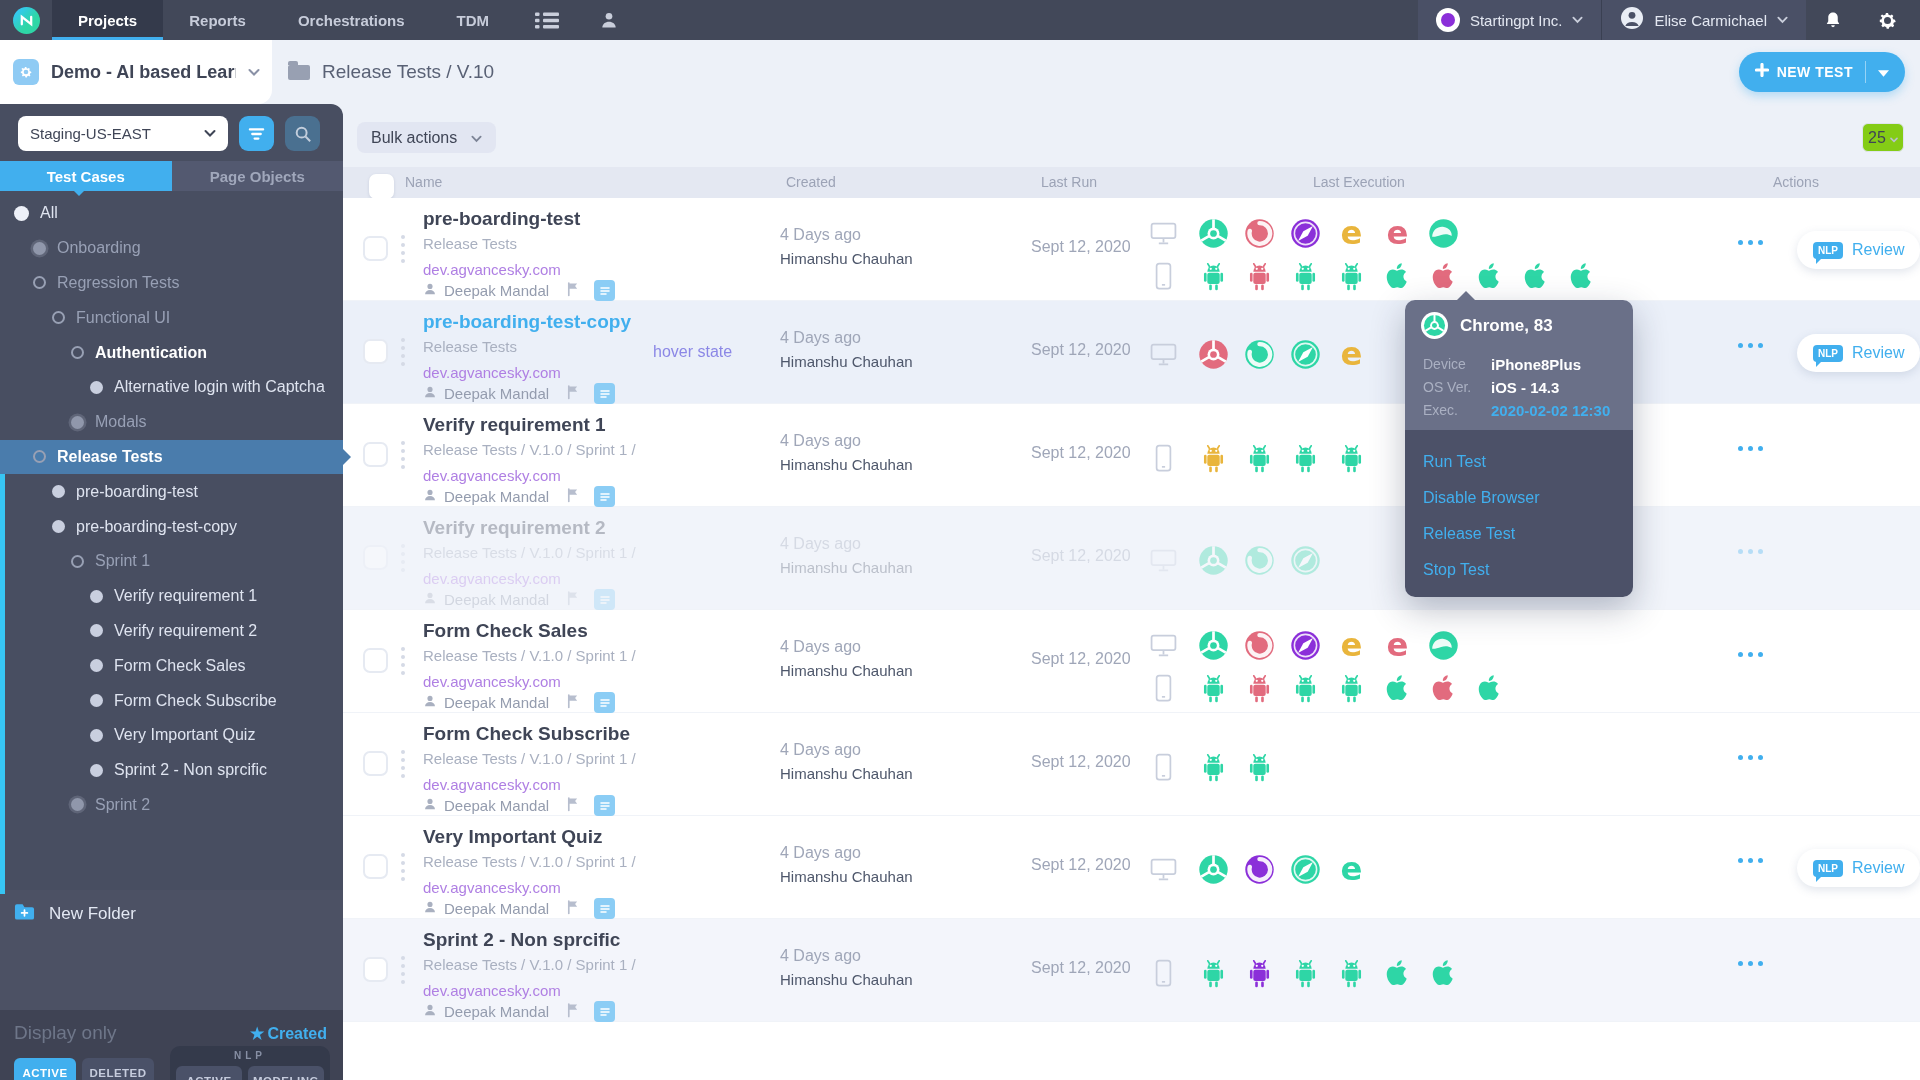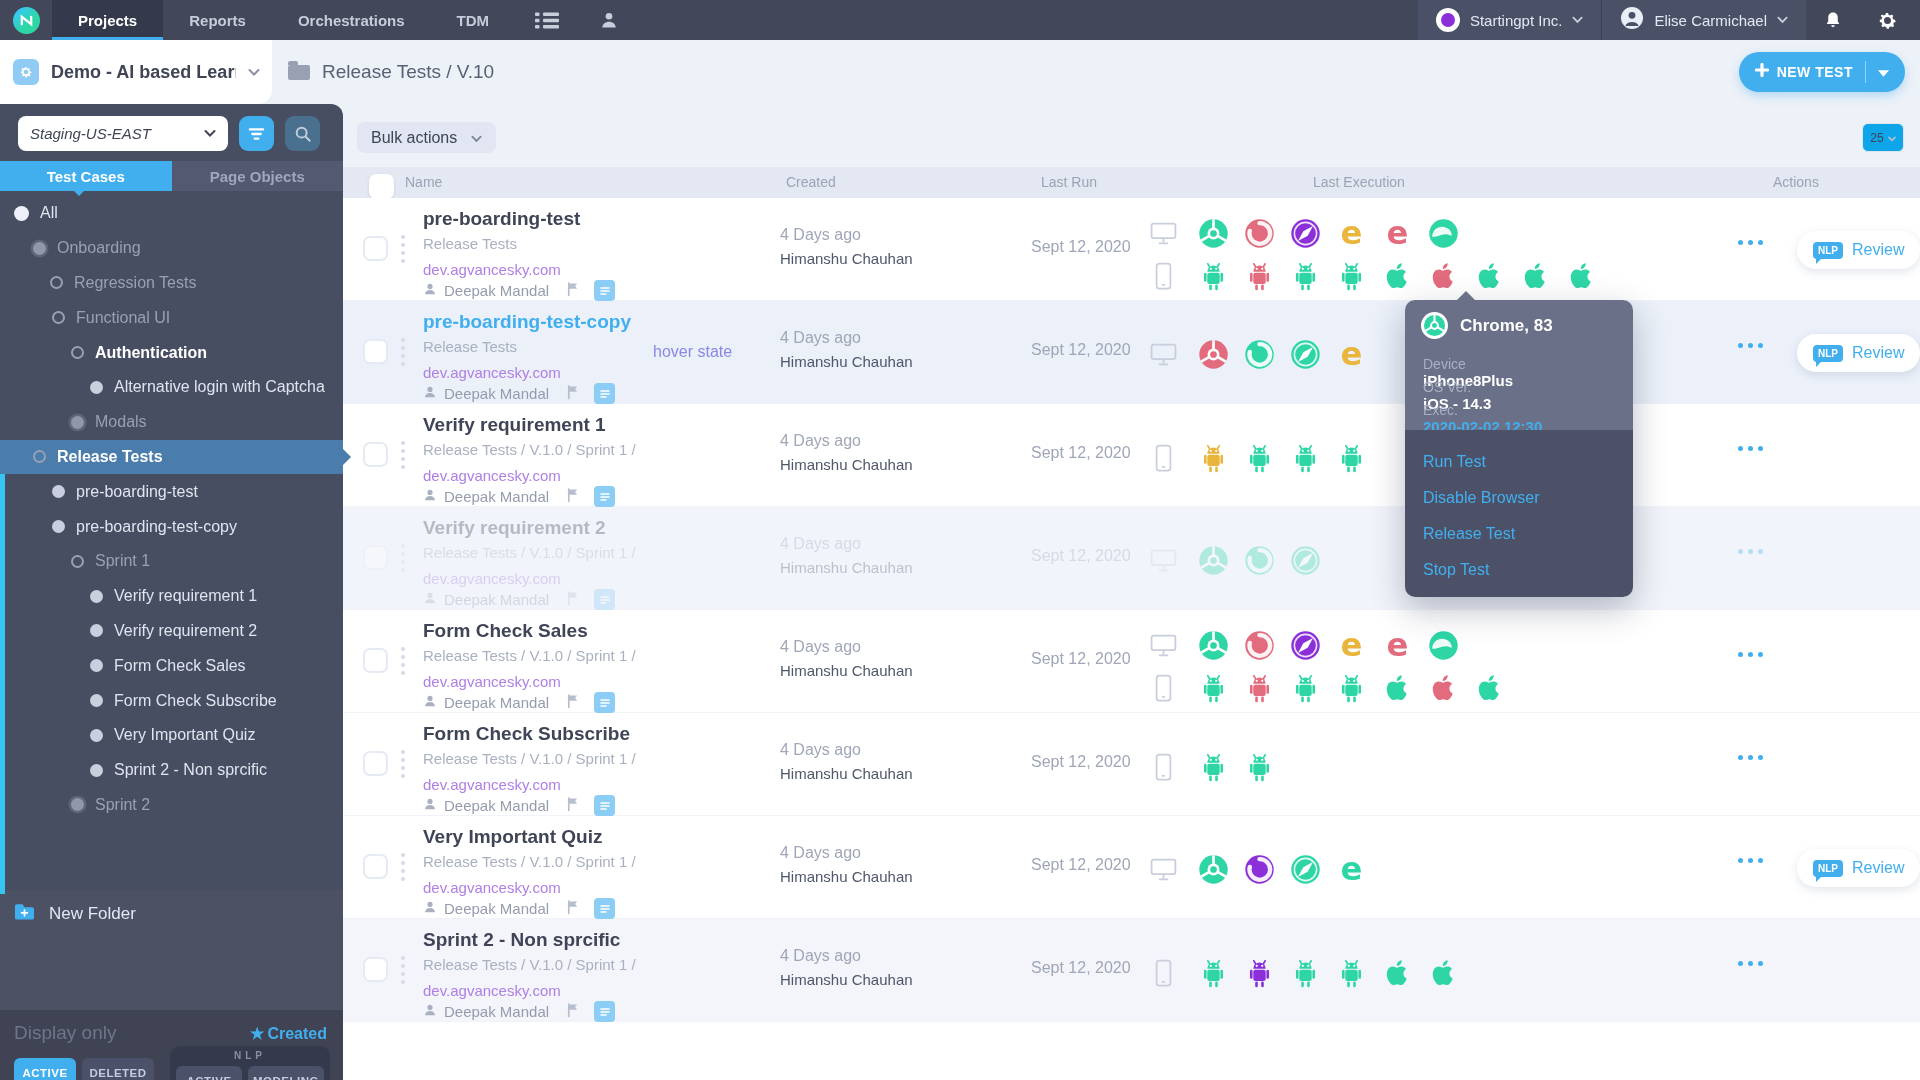--- a/index.html
+++ b/index.html
@@ -34,21 +34,21 @@
   .crumb { position:absolute; left:288px; top:0; height:64px; display:flex; align-items:center; gap:12px; }
   .folder { width:22px; height:15px; background:#98A0B2; border-radius:2px; position:relative; }
   .folder::before { content:''; position:absolute; top:-4px; left:0; width:10px; height:4px; background:#98A0B2; border-radius:2px 2px 0 0; }
   .crumb-text { font-size:19px; color:#596175; }
   .newtest { position:absolute; right:15px; top:12px; height:40px; border-radius:20px; background:#41AFEE; color:#fff; display:flex; align-items:center; padding:0 16px; cursor:pointer; box-shadow:0 4px 10px rgba(65,175,238,.35); }
   .newtest .lbl { font-size:14px; font-weight:bold; letter-spacing:.5px; margin-left:8px; }
   .newtest .div { width:1px; height:22px; background:rgba(255,255,255,.45); margin:0 12px; }
 
   
   .sidebar { position:absolute; left:0; top:104px; width:343px; height:976px; background:#484E61; border-radius:0 12px 0 0; z-index:20; }
-  .envrow { position:absolute; left:0; top:12px; width:343px; height:36px;font-style:italic; }
+  .envrow { position:absolute; left:0; top:12px; width:343px; height:36px; }
   .envselect { position:absolute; left:18px; top:0; width:210px; height:35px; background:#fff; border-radius:8px; display:flex; align-items:center; padding:0 12px; font-size:15px; color:#3F4556; cursor:pointer; }
   .envselect .chev { margin-left:auto; }
   .sqbtn { position:absolute; top:0; width:35px; height:35px; border-radius:9px; display:grid; place-items:center; cursor:pointer; }
   .sqbtn.filter { left:239px; background:#41AFEE; }
   .sqbtn.search { left:285px; background:#4A7090; }
   .sbtabs { position:absolute; left:0; top:57px; width:343px; height:30px; display:flex; }
   .sbtab { flex:1; display:flex; align-items:center; justify-content:center; font-size:15px; font-weight:bold; color:#A0A7BB; background:#535970; cursor:pointer; position:relative; }
   .sbtab.active { background:#41AFEE; color:#fff; z-index:2; }
   .sbtab.active::after { content:''; position:absolute; left:72px; bottom:-12px; border:7px solid transparent; border-top-color:#41AFEE; }
   .tree { position:absolute; left:0; top:92px; width:343px; height:698px; overflow:visible; }
@@ -76,21 +76,21 @@
   .fbtn.b2 { left:82px; top:48px; width:72px; }
   .nlpbox { position:absolute; left:170px; top:36px; width:160px; height:44px; background:#343A4B; border-radius:10px 10px 0 0; }
   .nlplabel { text-align:center; font-size:10px; letter-spacing:4px; color:#878FA4; font-weight:bold; padding-top:4px; }
   .fbtn.n1 { left:6px; top:20px; width:66px; }
   .fbtn.n2 { left:78px; top:20px; width:76px; }
   .nlpbox .fbtn { position:absolute; }
 
   
   .content { position:absolute; left:343px; top:104px; width:1577px; height:976px; }
   .bulk { position:absolute; left:14px; top:18px; height:31px; background:#E2E6F2; border-radius:8px; display:flex; align-items:center; gap:14px; padding:0 14px; font-size:16px; color:#3F4556; cursor:pointer; }
-  .pagesize { position:absolute; right:16px; top:19px; width:42px; height:29px; background:#0ea5e9; border:1.5px solid #DFE4EE; border-radius:6px; display:flex; align-items:center; justify-content:center; gap:4px; font-size:12px; color:#3F4556; cursor:pointer; }
+  .pagesize { position:absolute; right:16px; top:19px; width:42px; height:29px; background:#84cc16; border:1.5px solid #DFE4EE; border-radius:6px; display:flex; align-items:center; justify-content:center; gap:4px; font-size:16px; color:#3F4556; cursor:pointer; }
   .thead { position:absolute; left:0; top:63px; width:1577px; height:31px; background:#E4E8F2; }
   .thead span { position:absolute; top:7px; font-size:14px; color:#9CA3B6;margin-left:6px; }
   .hcb { position:absolute; left:20px; top:3px; width:25px; height:25px; background:#fff; border-radius:7px; box-shadow:0 1px 3px rgba(120,130,160,.25); cursor:pointer; }
   .rowswrap { position:absolute; left:0; top:94px; width:1577px; height:882px; background:#fff; }
   .row { position:absolute; left:0; width:1577px; height:103px; background:#fff; border-bottom:1px solid #F0F3F8; }
   .row.hover { background:#EBF0F9; }
   .row.dim { background:#F1F4FA; }
   .row.alt { background:#F3F5FB; }
   .row .inner { position:absolute; inset:0; }
   .row.dim .inner { opacity:.33; }
@@ -118,21 +118,21 @@
   .annot { position:absolute; left:310px; top:42px; font-size:16px; color:#8B87E6; }
 
   
   .tooltip { position:absolute; left:1062px; top:196px; width:228px; height:297px; border-radius:10px; z-index:50; box-shadow:0 12px 34px rgba(30,40,70,.3); }
   .tooltip::before { content:''; position:absolute; top:-9px; left:52px; border:9px solid transparent; border-bottom-color:#6A7088; border-top:none; }
   .tt-top { position:absolute; left:0; top:0; width:228px; height:130px; background:#6A7088; border-radius:10px 10px 0 0; }
   .tt-head { position:absolute; left:16px; top:12px; display:flex; align-items:center; gap:12px; }
   .tt-chrome { width:27px; height:27px; border-radius:50%; background:#fff; display:grid; place-items:center; }
   .tt-chrome svg { width:23px; height:23px; }
   .tt-title { color:#fff; font-size:17px; font-weight:bold; }
-  .tt-field { position:absolute; left:18px; display:flex;flex-direction:column; }
+  .tt-field { position:absolute; left:18px; display:flex; }
   .tt-l { width:68px; font-size:14px; color:#AAB0C2; }
   .tt-v { font-size:15px; font-weight:bold; color:#fff; }
   .tt-v.accent { color:#41AFEE; }
   .tt-actions { position:absolute; left:0; top:130px; width:228px; height:167px; background:#4C5168; border-radius:0 0 10px 10px; padding:14px 0 0 18px; }
   .tt-act { color:#41AFEE; font-size:16px; height:36px; display:flex; align-items:center; cursor:pointer; }
   .chev { display:inline-flex; }
 </style>
 </head>
 <body>
 
@@ -264,21 +264,21 @@
     <div class="tree" id="tree">
       <div class="cyanbar" style="top: 278.4px; height: 419.6px;"></div>
     <div class="titem light" style="padding-left: 14px;">
           <span class="bullet filled-white"></span>
           <span class="tlabel">All</span>
         </div>
         <div class="titem dim" style="padding-left: 33px;">
           <span class="bullet filled-grey"></span>
           <span class="tlabel">Onboarding</span>
         </div>
-        <div class="titem dim" style="padding-left: 50px;">
+        <div class="titem dim" style="padding-left: 33px;">
           <span class="bullet open"></span>
           <span class="tlabel">Regression Tests</span>
         </div>
         <div class="titem dim" style="padding-left: 52px;">
           <span class="bullet open"></span>
           <span class="tlabel">Functional UI</span>
         </div>
         <div class="titem bold" style="padding-left: 71px;">
           <span class="bullet open"></span>
           <span class="tlabel">Authentication</span>

